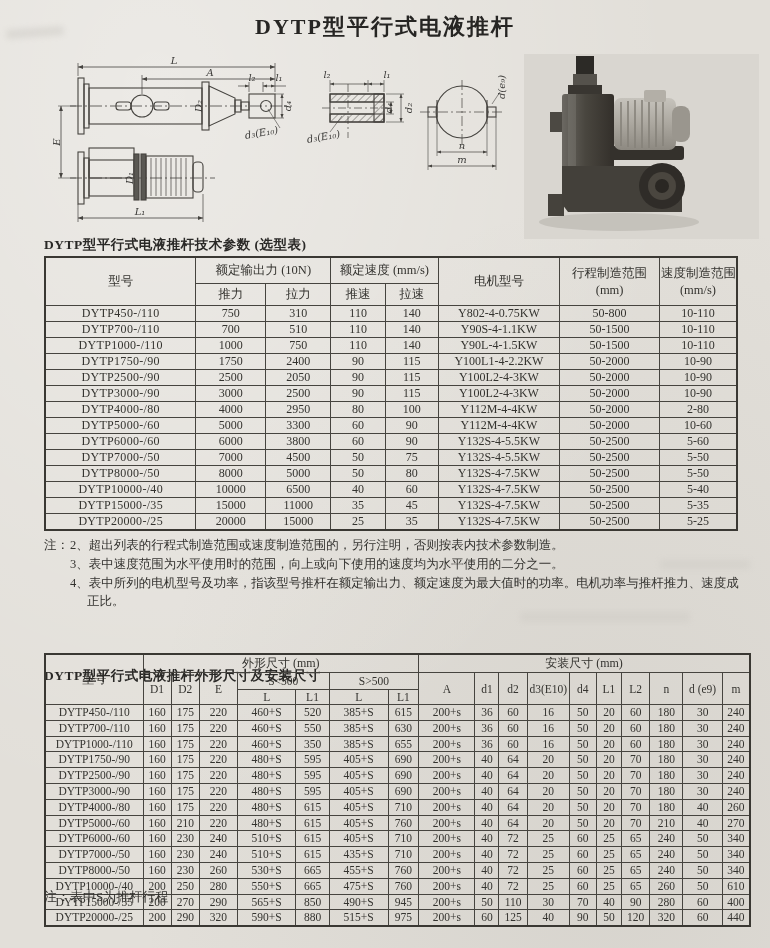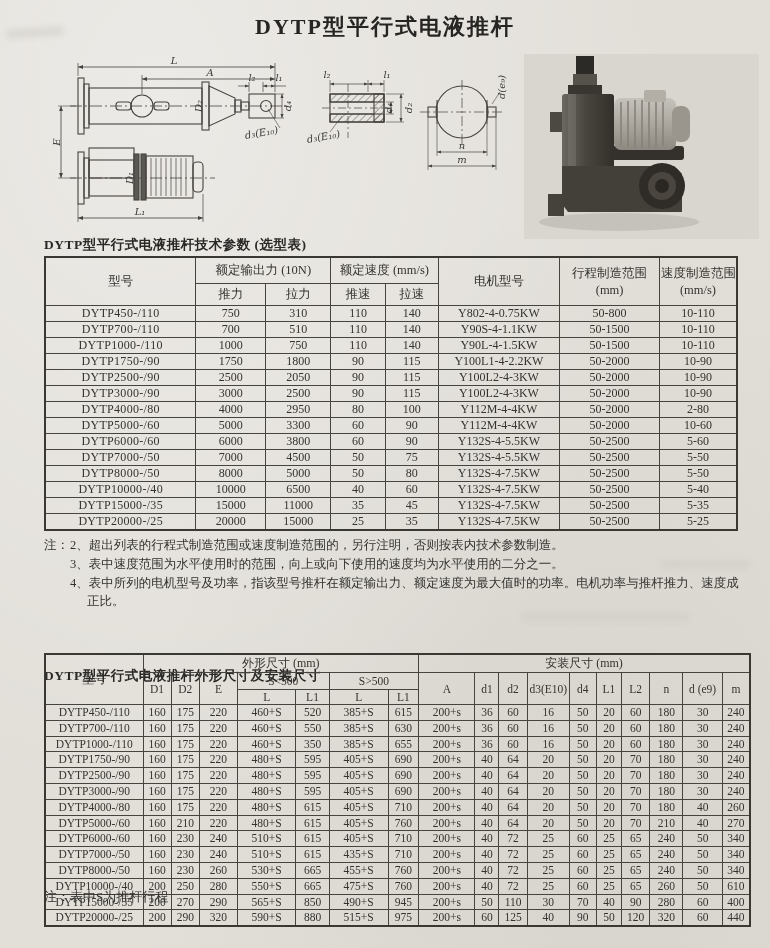--- a/index.html
+++ b/index.html
@@ -301,21 +301,21 @@
           <td>750</td>
           <td>110</td>
           <td>140</td>
           <td>Y90L-4-1.5KW</td>
           <td>50-1500</td>
           <td>10-110</td>
         </tr>
         <tr>
           <td>DYTP1750-/90</td>
           <td>1750</td>
-          <td>1800</td>
+          <td>2400</td>
           <td>90</td>
           <td>115</td>
           <td>Y100L1-4-2.2KW</td>
           <td>50-2000</td>
           <td>10-90</td>
         </tr>
         <tr>
           <td>DYTP2500-/90</td>
           <td>2500</td>
           <td>2050</td>

